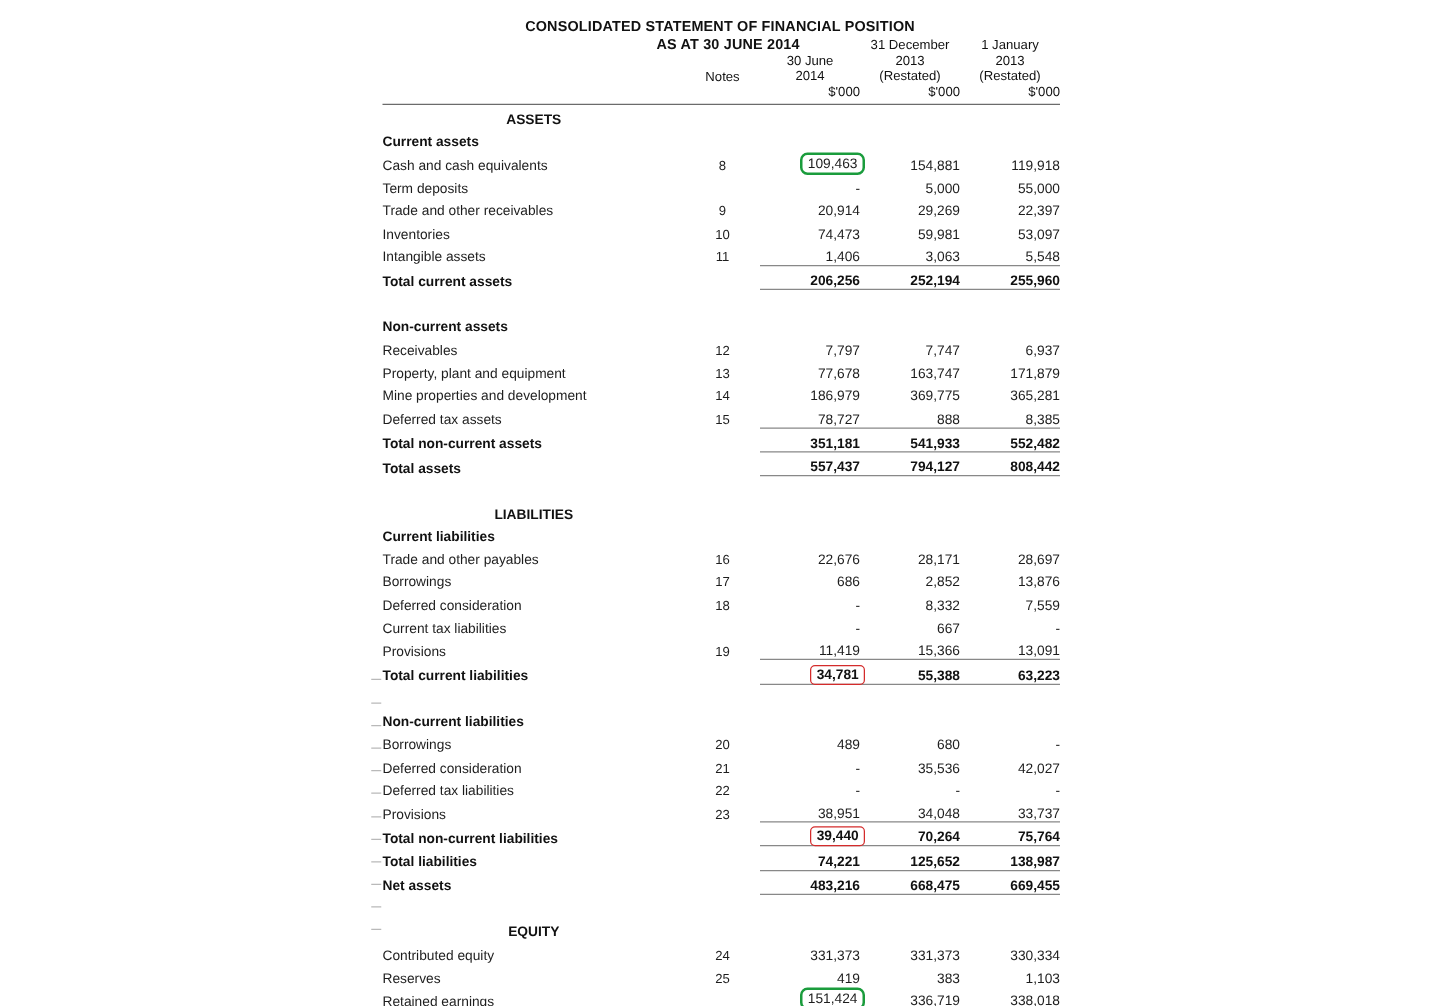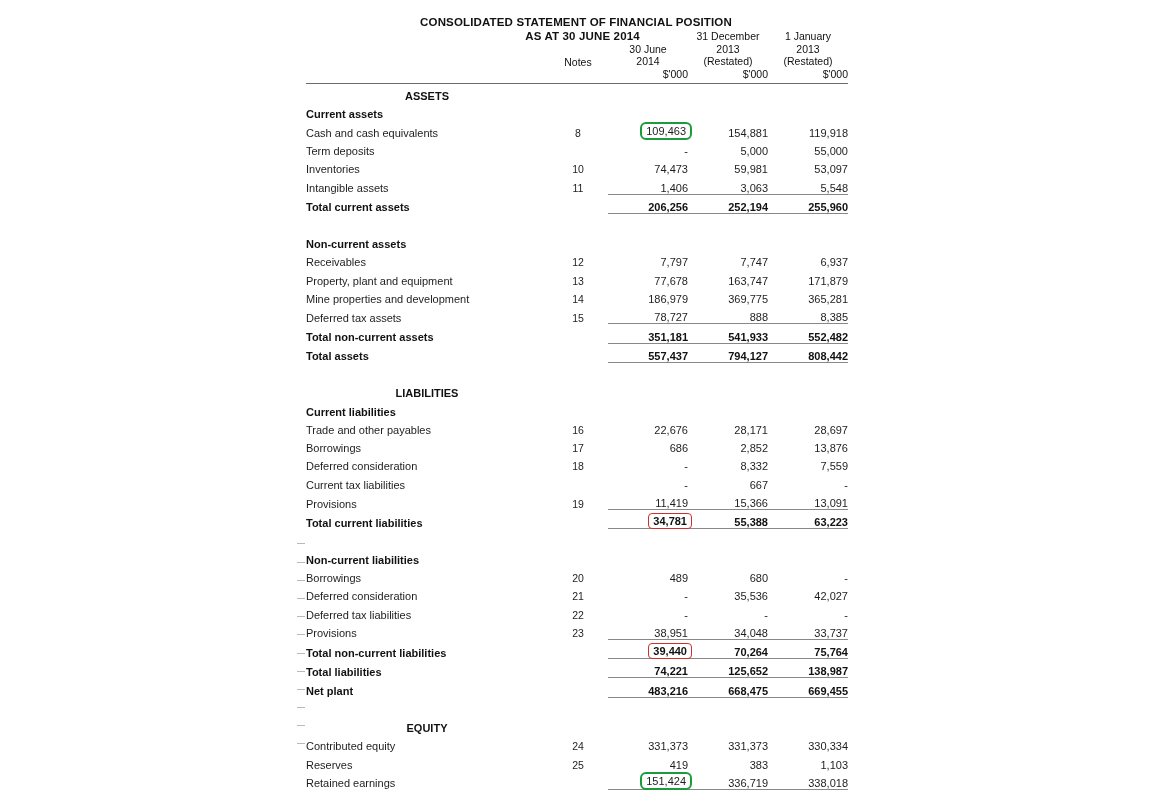--- a/index.html
+++ b/index.html
@@ -229,20 +229,27 @@
           <td class="val">119,918</td>
         </tr>
         <tr class="row">
           <td class="label">Term deposits</td>
           <td class="notes"></td>
           <td class="val">-</td>
           <td class="val">5,000</td>
           <td class="val">55,000</td>
         </tr>
         <tr class="row">
+          <td class="label">Trade and other receivables</td>
+          <td class="notes">9</td>
+          <td class="val">20,914</td>
+          <td class="val">29,269</td>
+          <td class="val">22,397</td>
+        </tr>
+        <tr class="row">
           <td class="label">Inventories</td>
           <td class="notes">10</td>
           <td class="val">74,473</td>
           <td class="val">59,981</td>
           <td class="val">53,097</td>
         </tr>
         <tr class="row rule-below">
           <td class="label">Intangible assets</td>
           <td class="notes">11</td>
           <td class="val">1,406</td>
@@ -425,21 +432,21 @@
           <td class="val">75,764</td>
         </tr>
         <tr class="row total rule-below">
           <td class="label">Total liabilities</td>
           <td class="notes"></td>
           <td class="val">74,221</td>
           <td class="val">125,652</td>
           <td class="val">138,987</td>
         </tr>
         <tr class="row total rule-below">
-          <td class="label">Net plant</td>
+          <td class="label">Net assets</td>
           <td class="notes"></td>
           <td class="val">483,216</td>
           <td class="val">668,475</td>
           <td class="val">669,455</td>
         </tr>
         <tr class="spacer">
           <td></td>
           <td></td>
           <td></td>
           <td></td>

